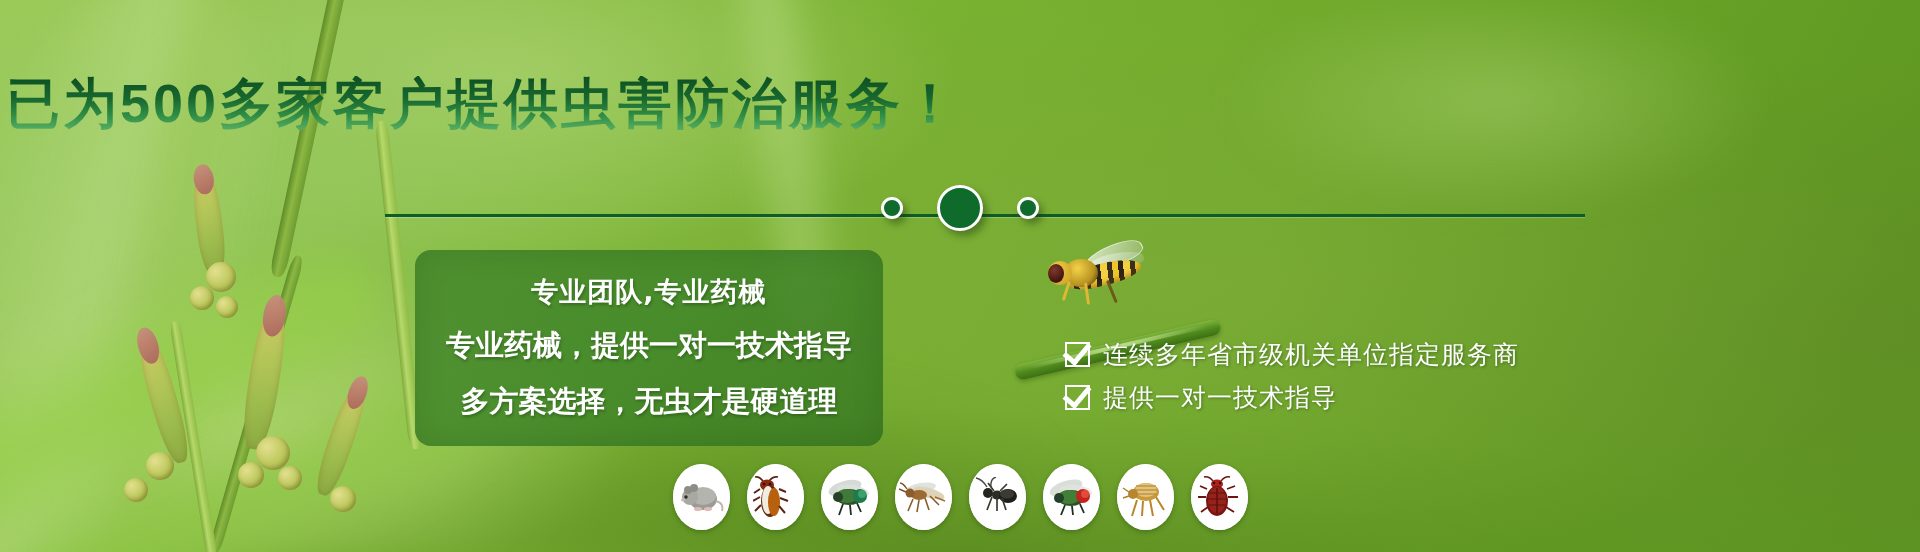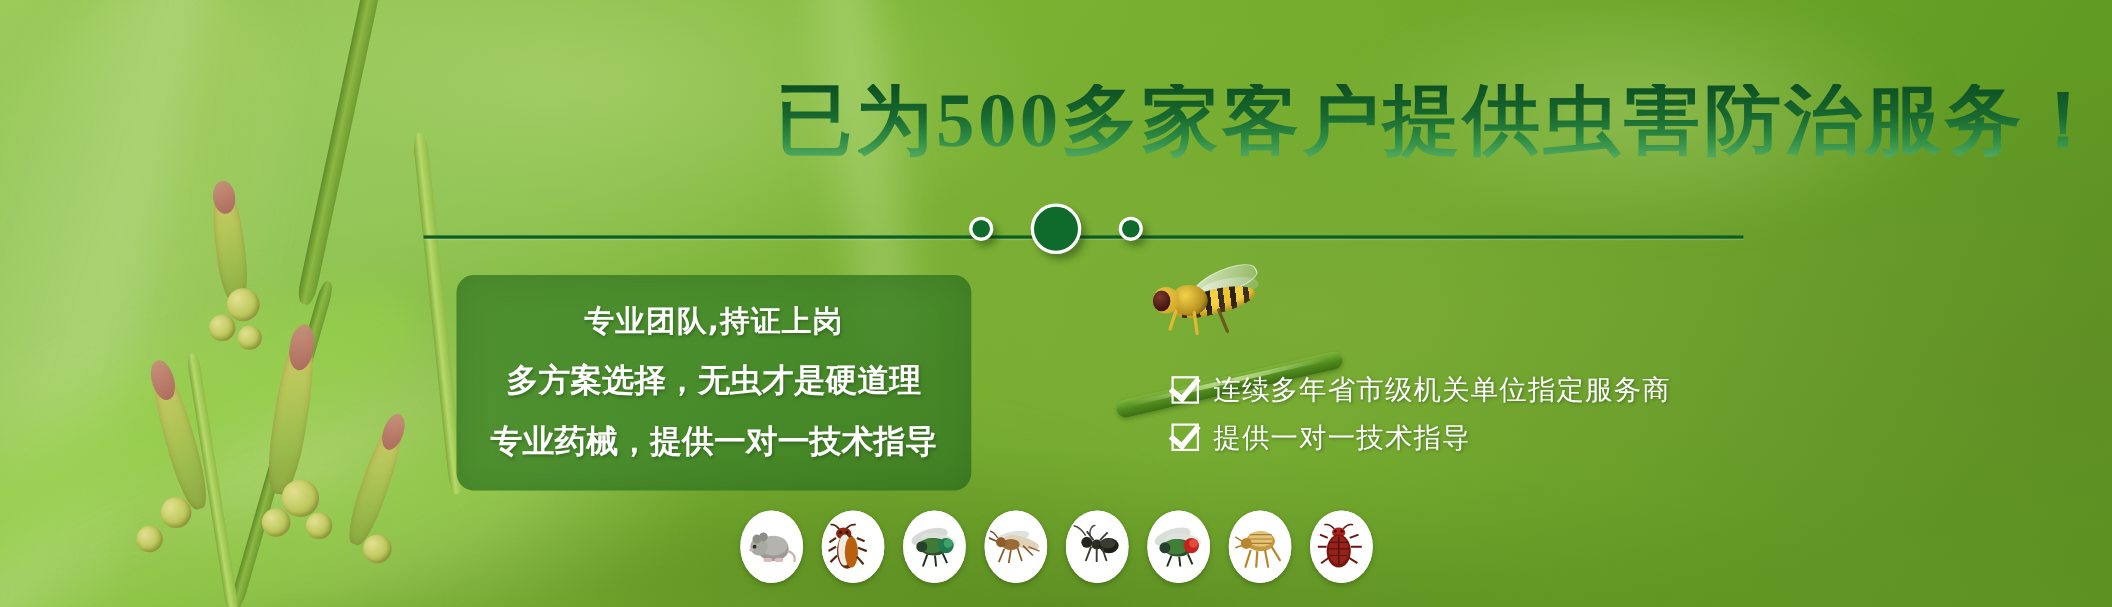--- a/index.html
+++ b/index.html
@@ -59,26 +59,26 @@
         background:linear-gradient(160deg,#c98f7e,#a9605a); opacity:.9; }
   .bumps{ position:absolute; border-radius:50%;
         background:radial-gradient(circle at 32% 32%, #e3e08f, #bcc85c 55%, #94b046);
         box-shadow:inset -2px -2px 4px rgba(110,100,30,.5); }
 
   
   .headline{
     position:absolute;
     left:0; right:0;
     top:76px;
-    text-align:right;
-    font-size:70px;
+    text-align:left;
+    font-size:54px;
     line-height:1;
     letter-spacing:3px;
     font-weight:bold;
-    font-family:Liberation Serif, serif;
+    font-family:Liberation Sans, sans-serif;
     white-space:nowrap;
   }
   .headline .inner{
     display:inline-block;
     color:#13622c;
     background:linear-gradient(180deg,#0d4f22 0%,#18682f 42%,#2f8c44 72%,#57ae62 100%);
     -webkit-background-clip:text;
     background-clip:text;
     -webkit-text-fill-color:transparent;
     position:relative;
@@ -320,23 +320,23 @@
   </div>
 
   <div class="divider"></div>
   <div class="dots">
     <span class="dot sm"></span>
     <span class="dot lg"></span>
     <span class="dot sm"></span>
   </div>
 
   <div class="slogan-box">
-    <div class="slogan l1">专业团队,持证上岗</div>
+    <div class="slogan l1">专业团队,专业药械</div>
+    <div class="slogan l3">专业药械，提供一对一技术指导</div>
     <div class="slogan l2">多方案选择，无虫才是硬道理</div>
-    <div class="slogan l3">专业药械，提供一对一技术指导</div>
   </div>
 
   <div class="leaf-stem"></div>
   <div class="hoverfly">
     <span class="hf-wing"></span>
     <span class="hf-wing2"></span>
     <span class="hf-body"></span>
     <span class="hf-thorax"></span>
     <span class="hf-head"></span>
     <span class="hf-eye"></span>

